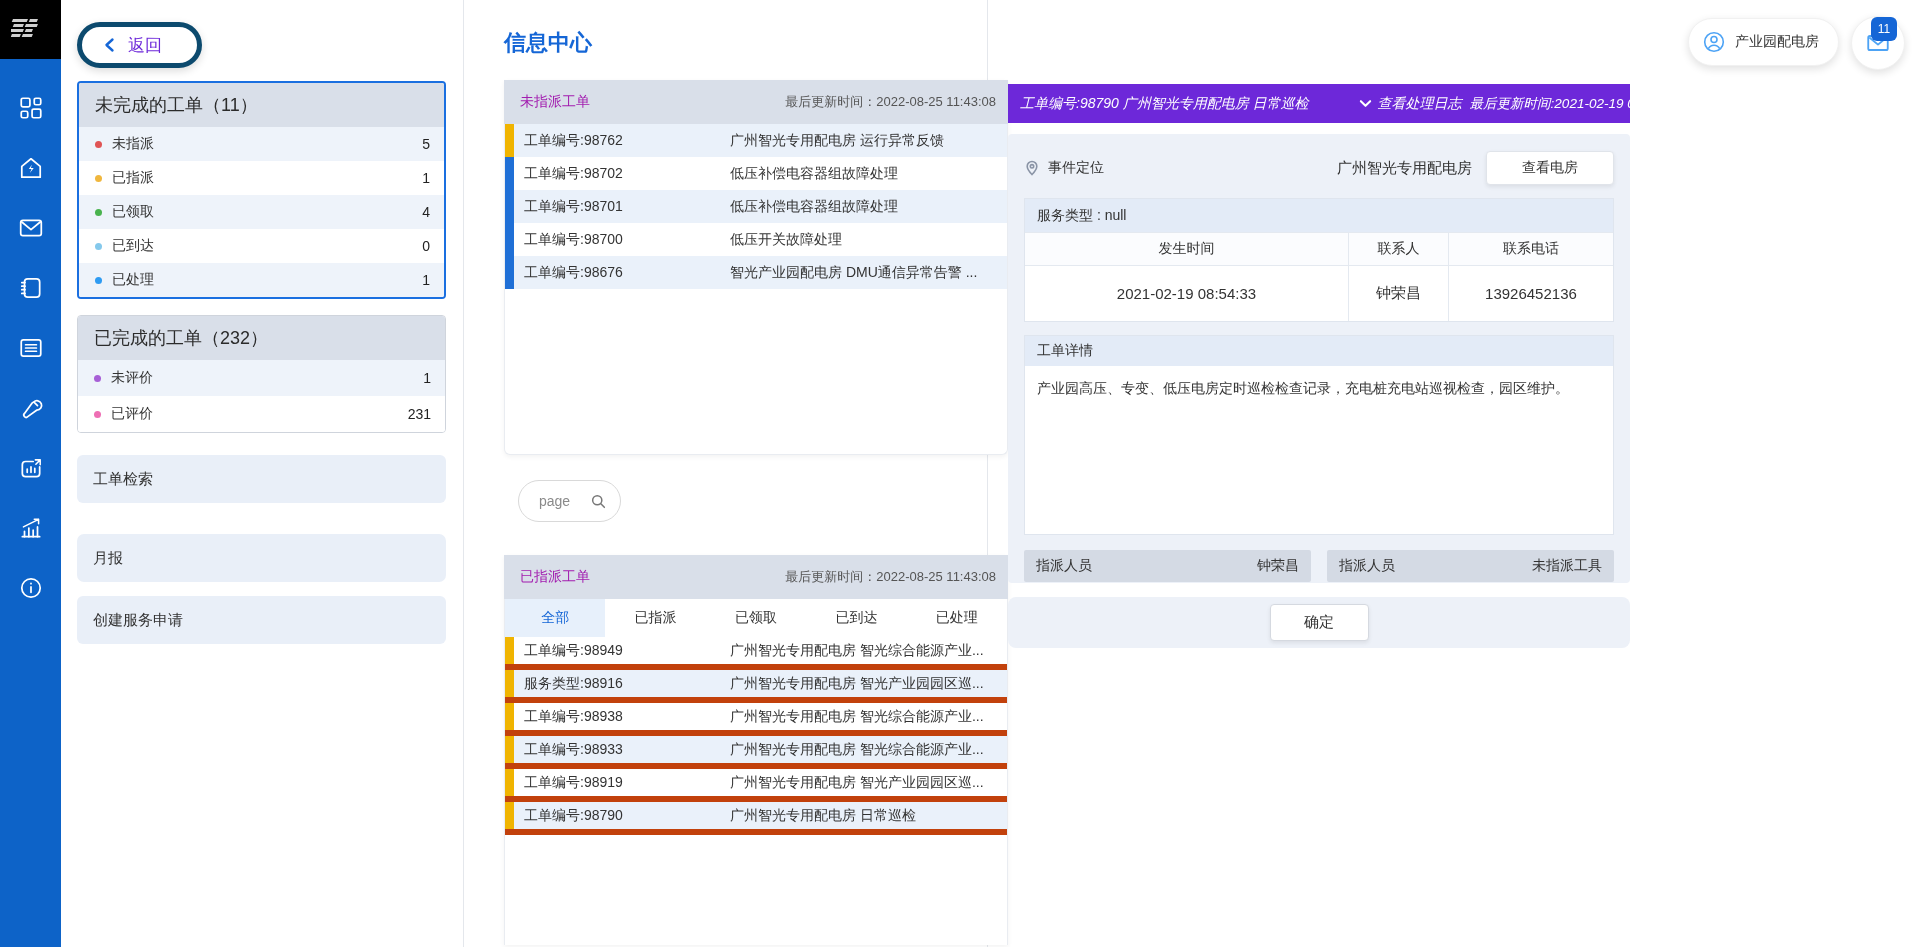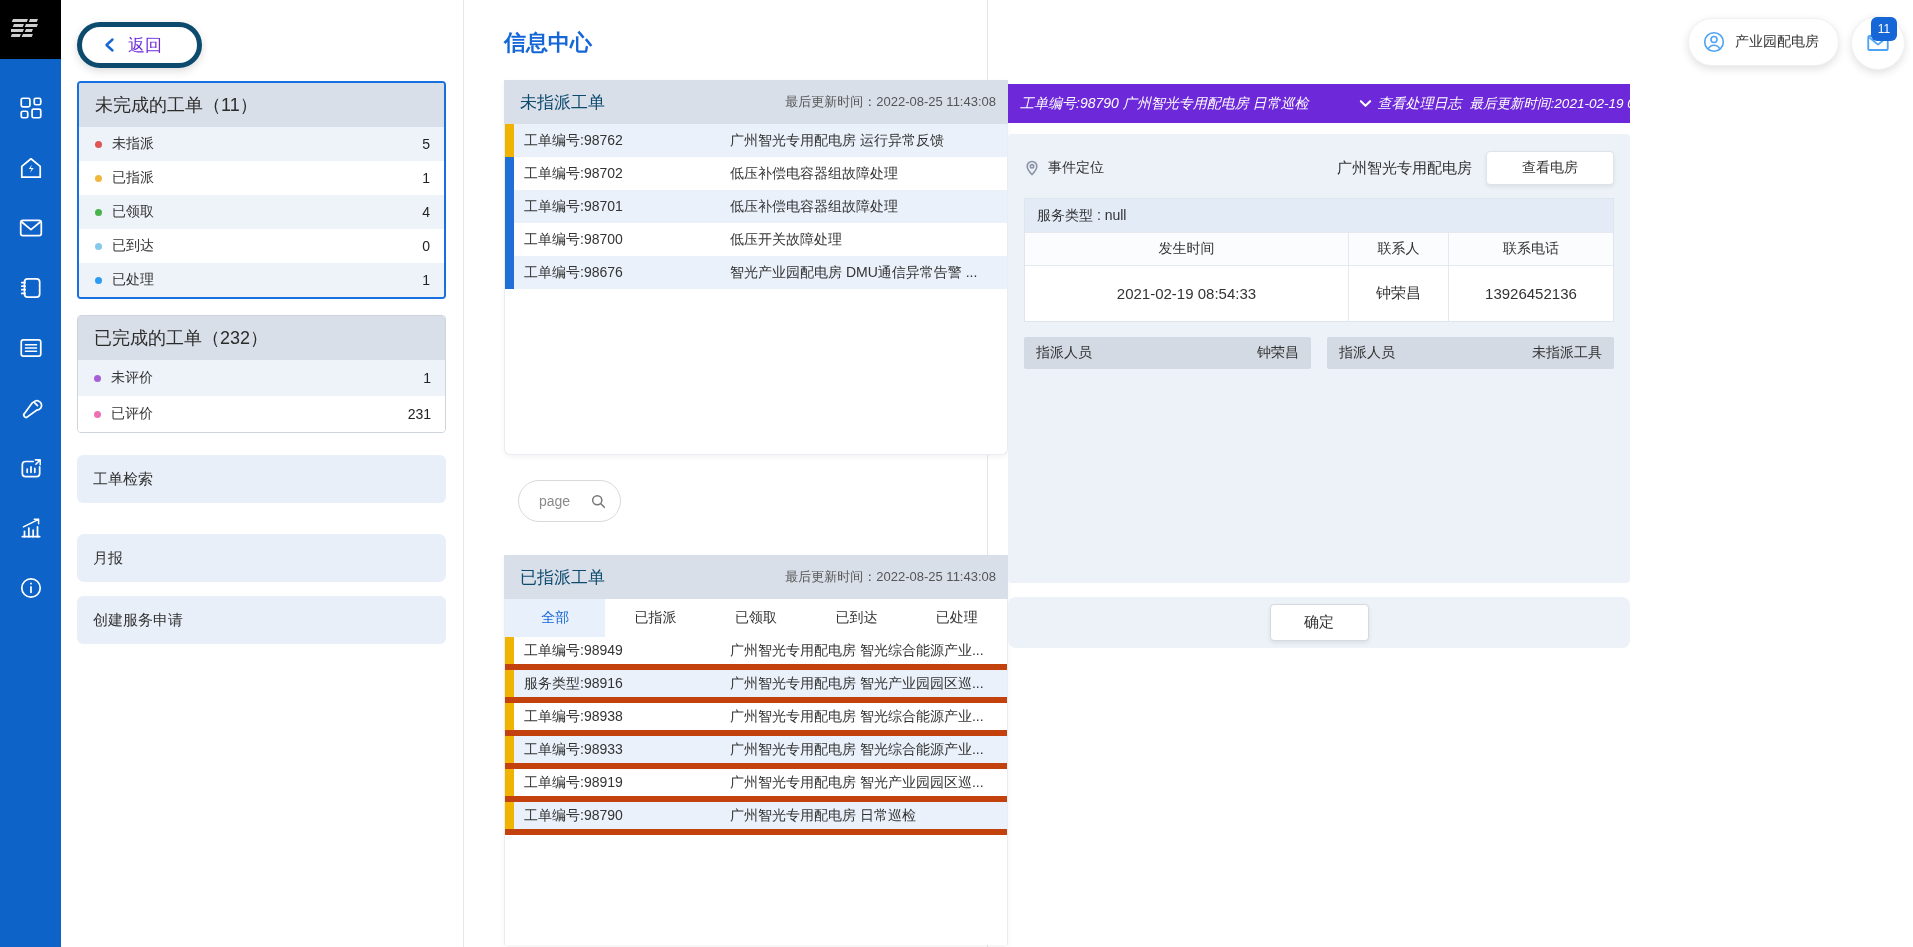--- a/index.html
+++ b/index.html
@@ -43,21 +43,21 @@
   }
   .link-box.b1 { margin-top:22px; } .link-box.b2 { margin-top:31px;border-radius:7px; } .link-box.b3 { margin-top:14px; }
 
   
   .mid-col { position:absolute; left:460px; top:0; width:504px;margin-left:44px; }
   .page-title { margin-top:28px; font-size:22px; font-weight:bold; color:#1566d6; height:26px; }
   .panel { background:#fff; border:1px solid #e9ecf1; border-top:none; border-radius:0 0 6px 6px; box-shadow:0 2px 5px rgba(0,0,0,.05); }
   .panel.unassigned { margin-top:27px; height:375px; }
   .panel.assigned { margin-top:34px; height:390px; border-radius:0; border-bottom:none; }
   .panel-head { background:#d9dfe9; height:44px; display:flex; align-items:center; justify-content:space-between; padding:0 12px 0 16px; margin:-1px -1px 0 -1px; }
-  .panel-head .ph-title { font-size:17px; color:#0c4a6e; }
+  .panel-head .ph-title { font-size:14px; color:#a21caf; }
   .panel-head .ph-updated { font-size:13px; color:#555; }
   .wo-row { height:33px; display:flex; align-items:center; cursor:pointer; position:relative; }
   .wo-row .bar { width:9px; align-self:stretch; margin-right:10px; flex:none; }
   .wo-row .wo-no { width:206px; font-size:14px; color:#333; flex:none; }
   .wo-row .wo-desc { font-size:14px; color:#333; white-space:nowrap; overflow:hidden; }
   .unassigned .wo-row:nth-child(even) { background:#eaf1fa; }
   .assigned .wo-row { border-bottom:6px solid #c2410c; }
   .assigned .wo-row:nth-child(even) { background:#eaf1fa; }
   .tabs { height:38px; display:flex; background:#fff; }
   .tab { flex:1; display:flex; align-items:center; justify-content:center; font-size:14px; color:#333; cursor:pointer; }
@@ -392,20 +392,24 @@
         </tr>
         <tr>
           <td>2021-02-19 08:54:33</td>
           <td>钟荣昌</td>
           <td>13926452136</td>
         </tr>
       </tbody>
         </table>
     </div>
 
+    <div class="detail-box">
+      <div class="detail-strip">工单详情</div>
+      <div class="detail-body">产业园高压、专变、低压电房定时巡检检查记录，充电桩充电站巡视检查，园区维护。</div>
+    </div>
 
     <div class="gray-row">
       <div class="gray-box">
         <span>指派人员</span>
         <span>钟荣昌</span>
       </div>
       <div class="gray-box">
         <span>指派人员</span>
         <span>未指派工具</span>
       </div>

